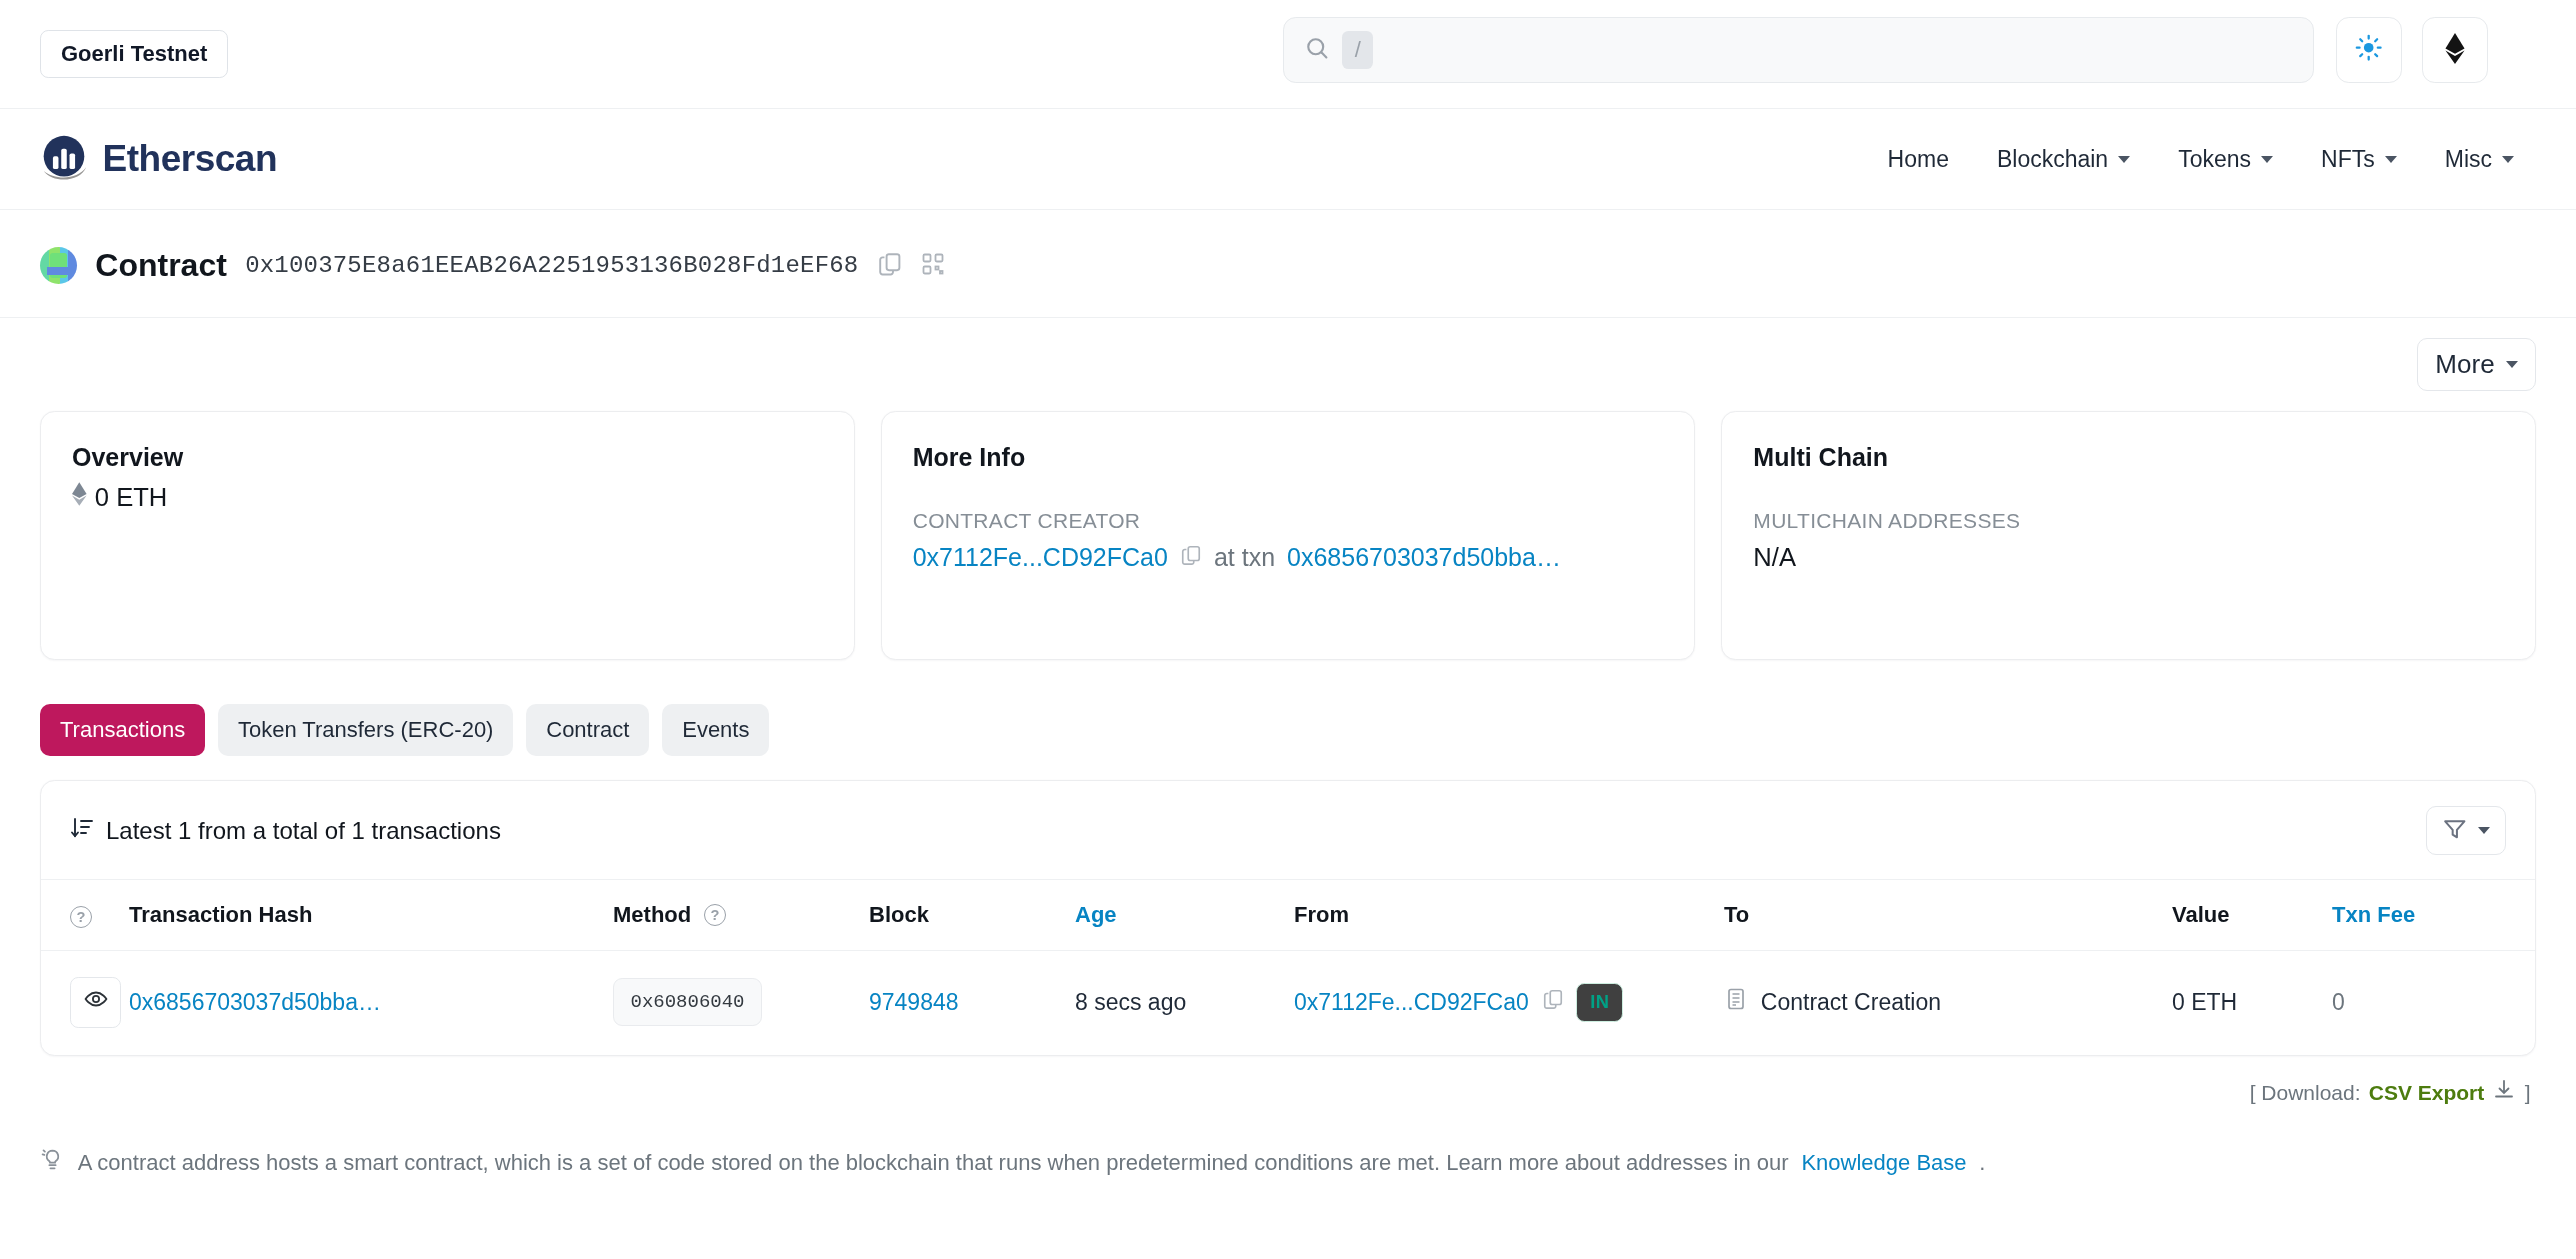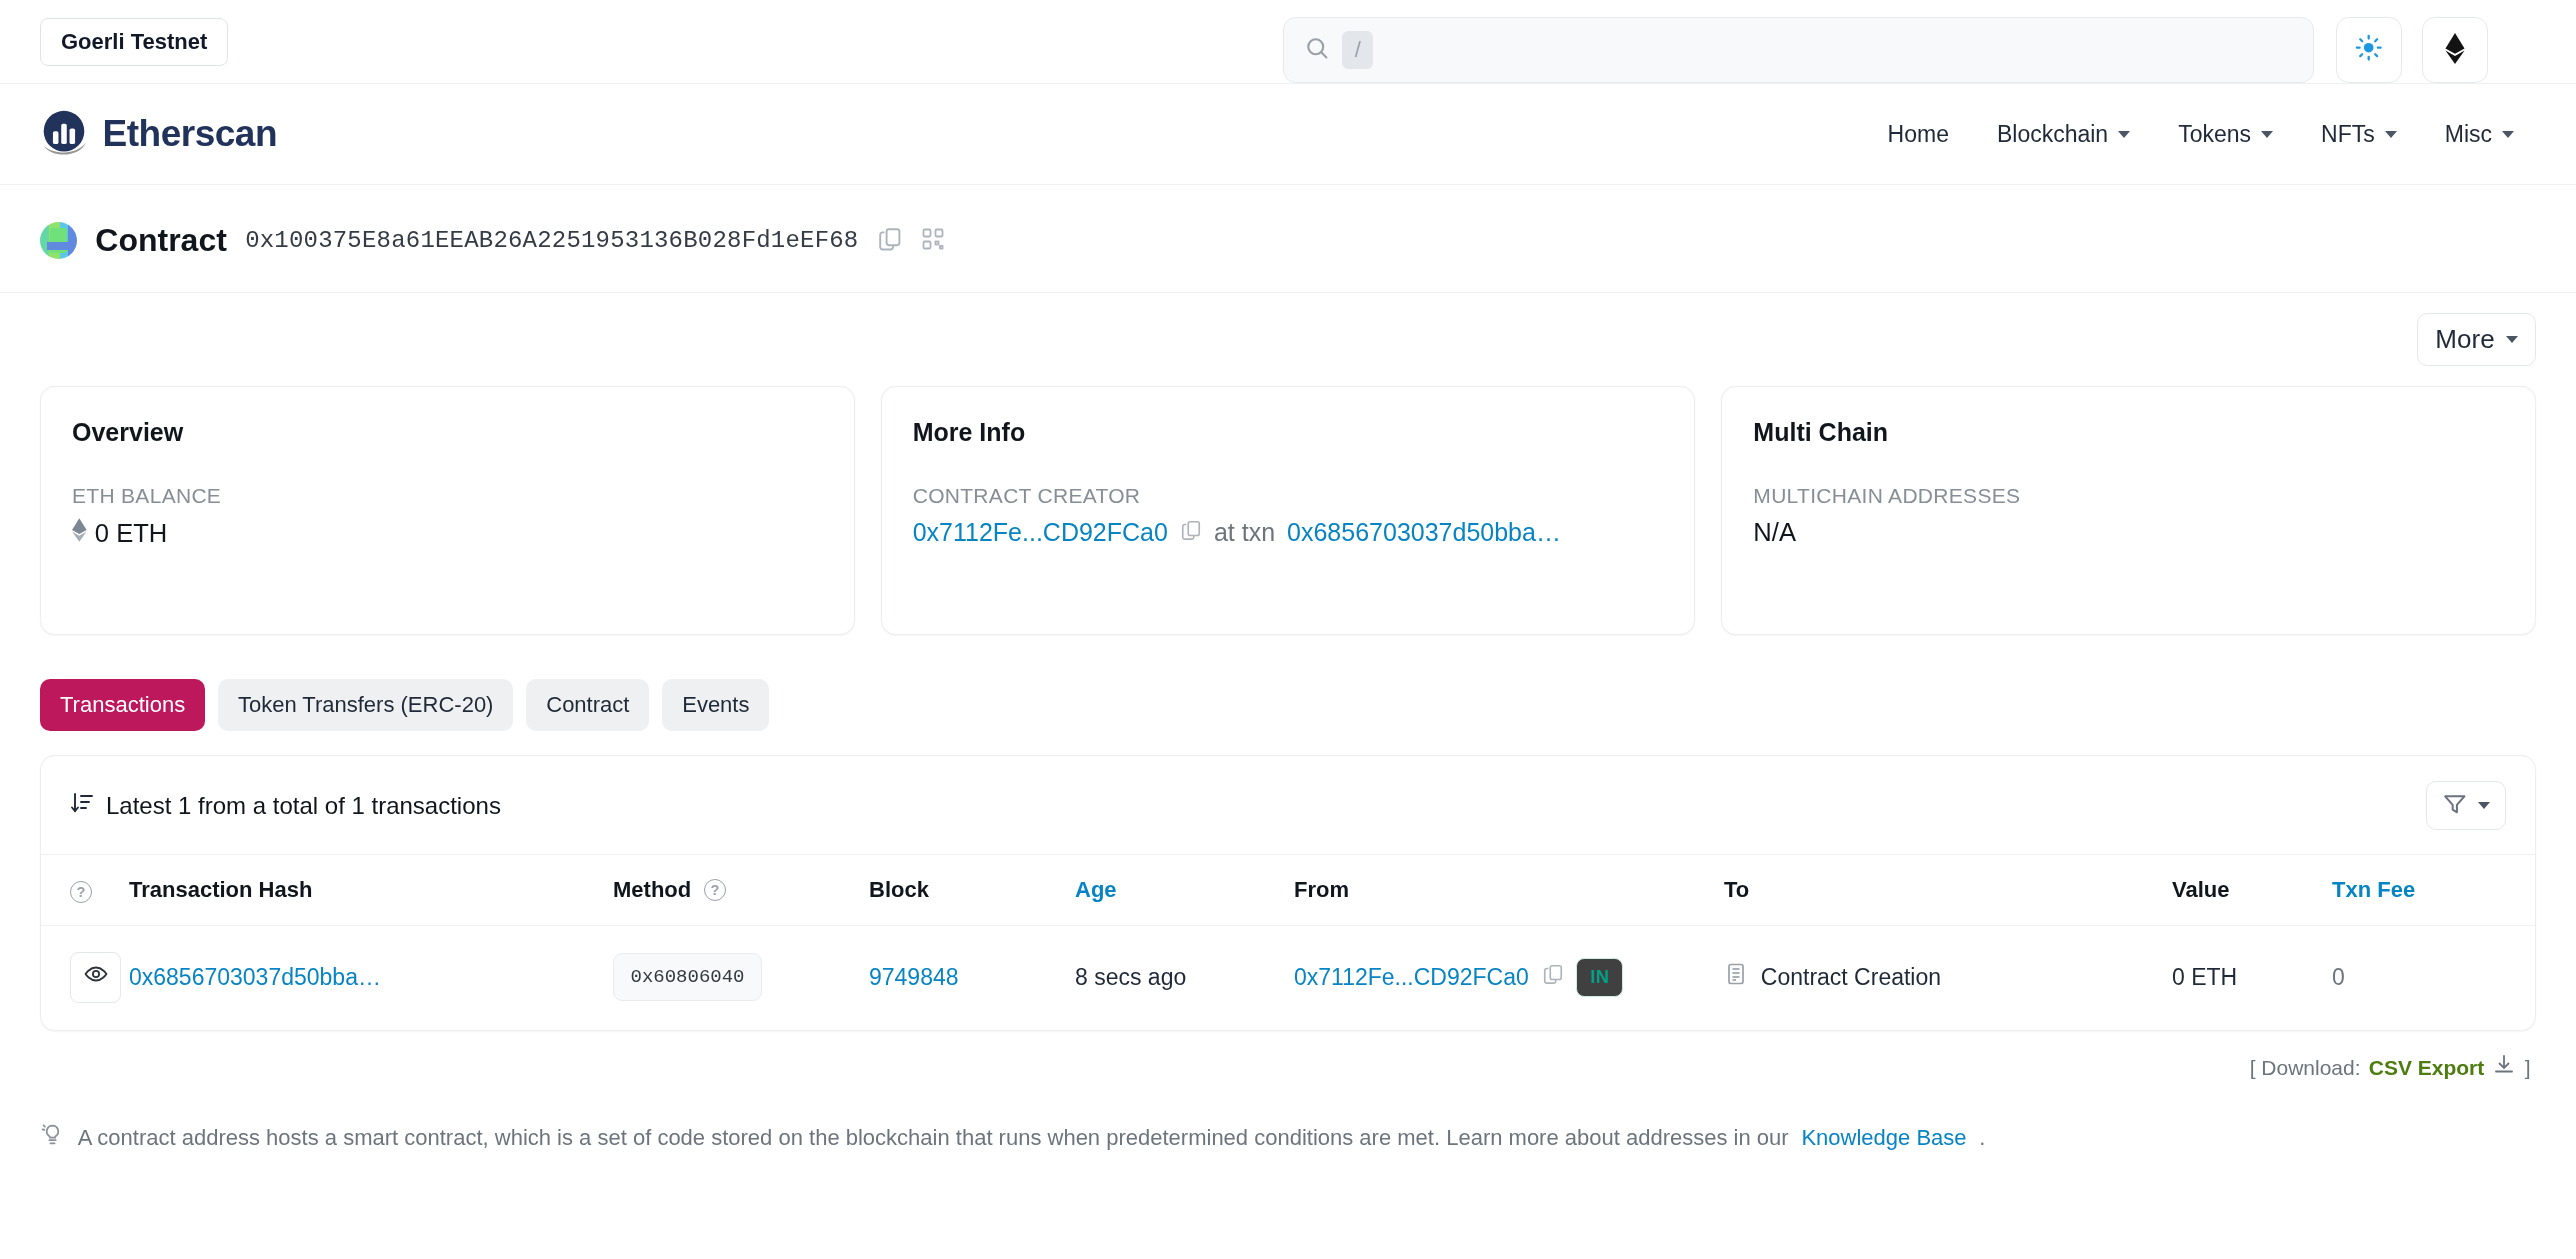--- a/index.html
+++ b/index.html
@@ -6,21 +6,21 @@
   html, body {
     width: 2576px; height: 1260px;
     background: #ffffff;
     font-family: "Liberation Sans", sans-serif;
     color: #1f2937;
     overflow: hidden;
   }
 
   
   .topbar {
-    height: 84px;
+    height: 109px;
     display: flex; align-items: center;
     padding: 0 40px;
     background: #ffffff;
     border-bottom: 0.9px solid #eef0f2;
     position: relative;
   }
   .net-pill {
     border: 0.9px solid #dfe3e8;
     border-radius: 8.2px;
     padding: 12px 20px;
@@ -372,21 +372,20 @@
     <button class="more-btn">
       <span>More</span>
       <span class="caret"></span>
     </button>
   </div>
 
   <div class="cards">
 
     <div class="card">
       <div class="card-title">Overview</div>
-      <div class="card-label">ETH BALANCE</div>
       <div class="card-value">
         <span>
           <svg width="14.6" height="24" viewBox="0 0 16 26">
             <polygon points="8,0 16,13 8,17.5 0,13" fill="#7d8793"></polygon>
             <polygon points="8,19.2 16,14.7 8,26 0,14.7" fill="#a7aeb7"></polygon>
           </svg>
         </span>
         <span>0 ETH</span>
       </div>
     </div>

